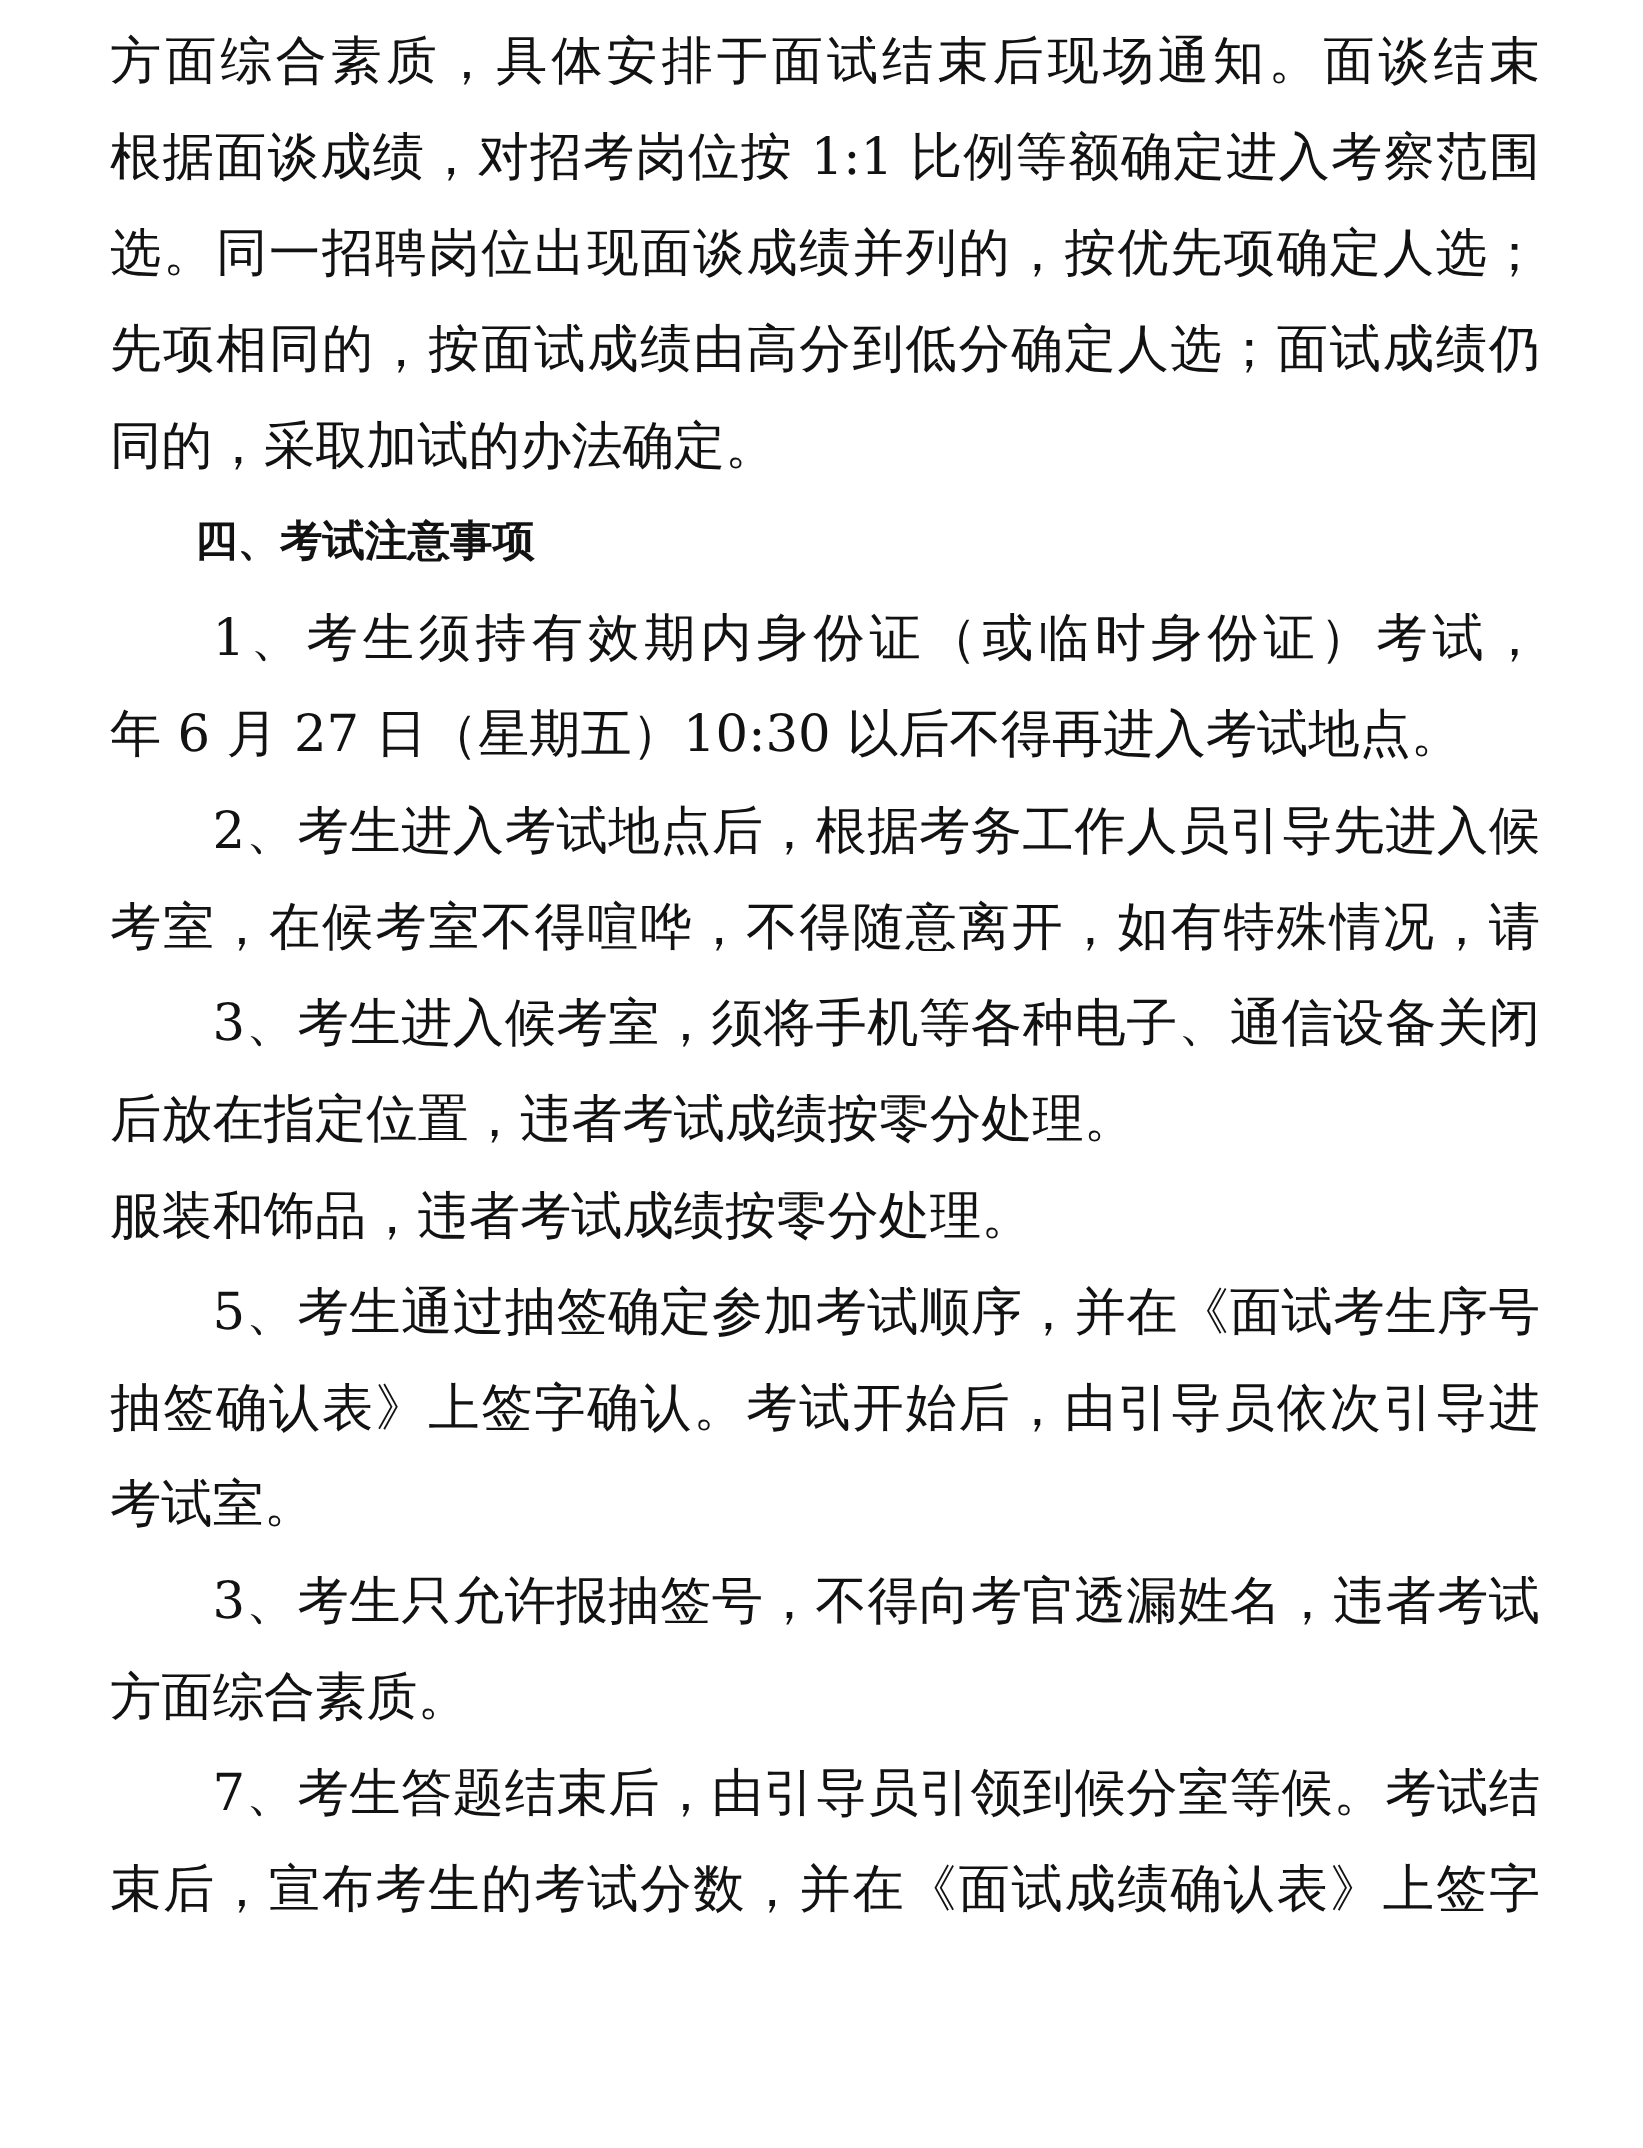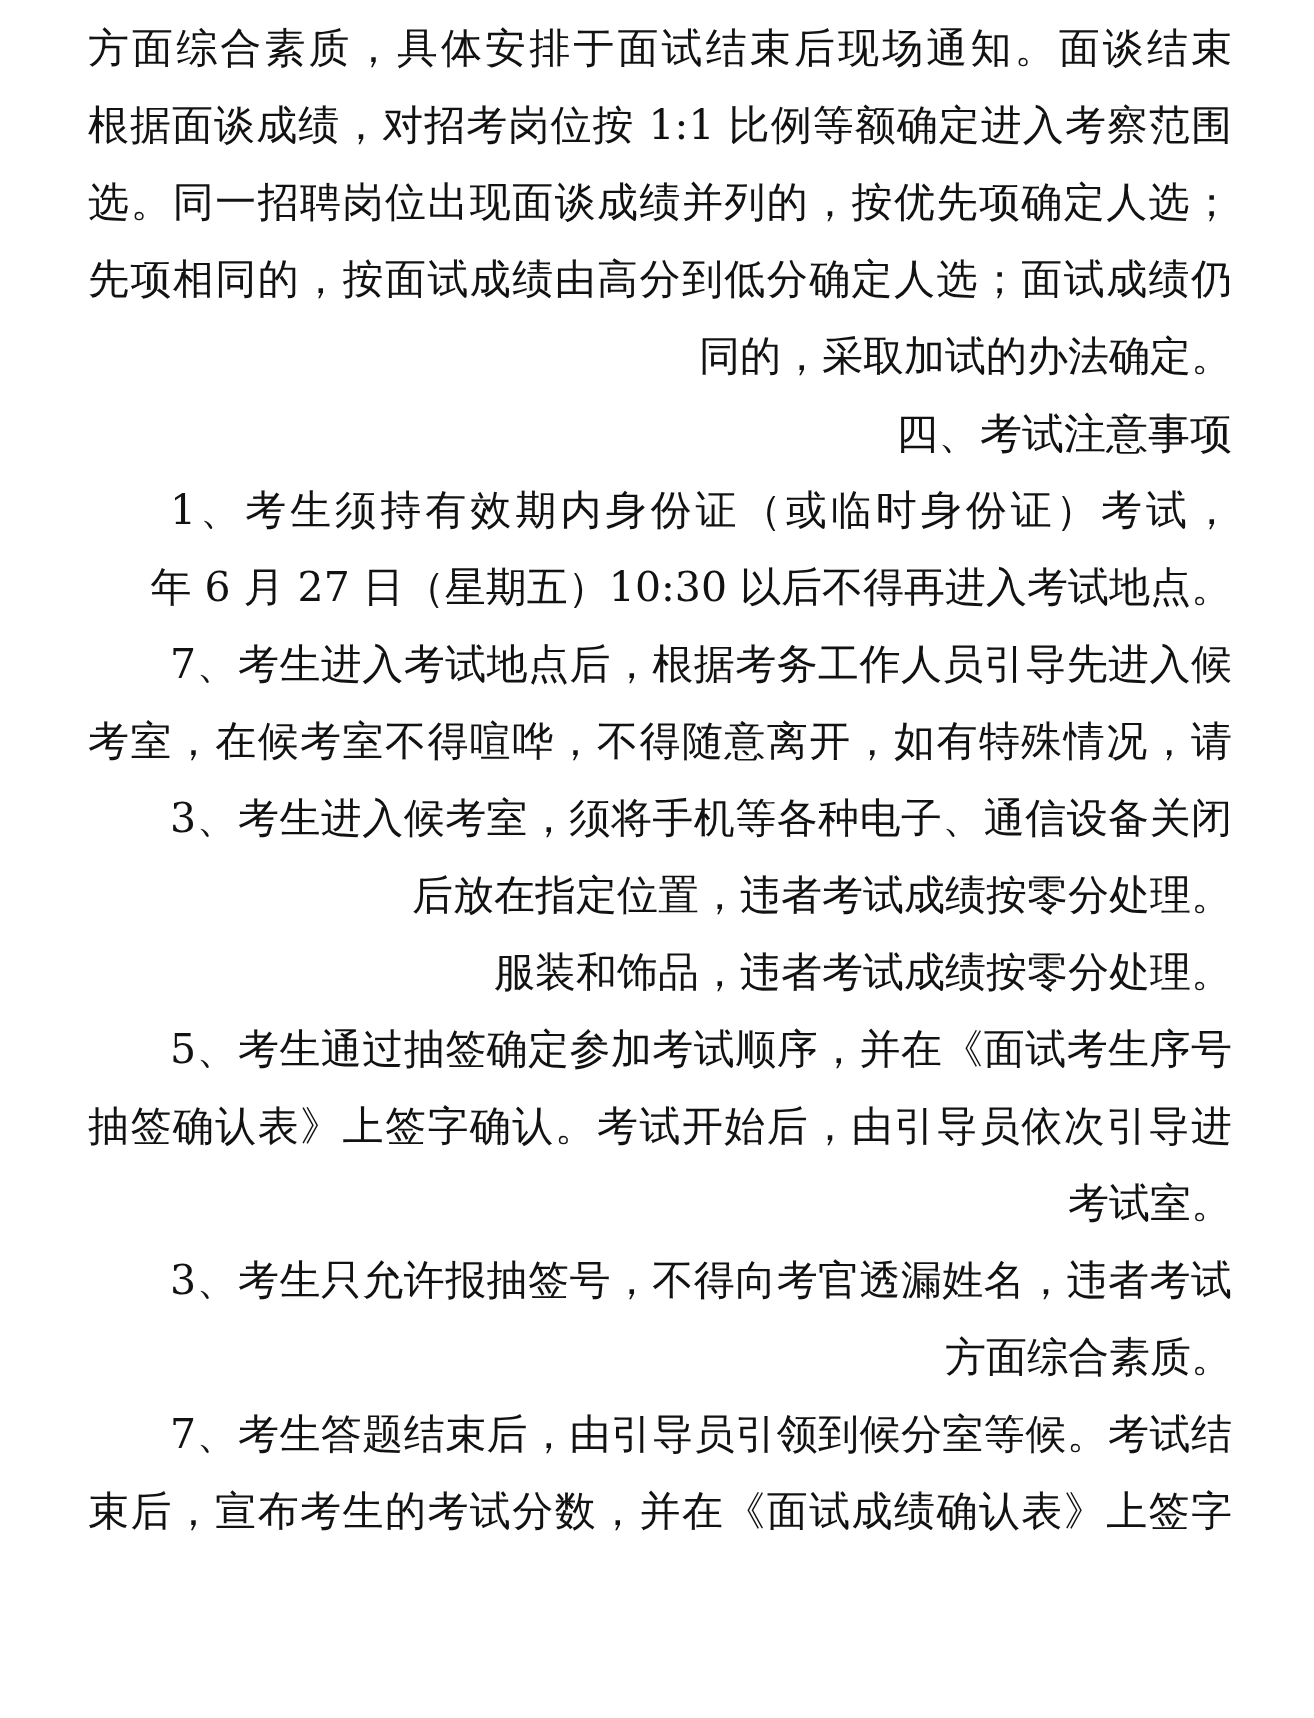--- a/index.html
+++ b/index.html
@@ -18,49 +18,49 @@
     color: #121212;
   }
   .line {
     font-family: "DejaVu Serif", "Liberation Serif", serif;
     font-size: 41px;
     line-height: 77px;
     height: 77px;
     overflow: hidden;
     color: #121212;
     white-space: nowrap;
-    text-align: right;
+    text-align: left;
   }
   .line.justify {
     white-space: normal;
     text-align: justify;
     text-align-last: justify;
   }
   .line.indent {
     text-indent: 2em;
   }
   .line.heading {
     font-family: "DejaVu Sans", "Liberation Sans", sans-serif;
-    font-weight: 400;
-    font-size: 42px;
+    font-weight: 700;
+    font-size: 34px;
   }
 </style>
 </head>
 <body>
 
 <div class="page">
   <div class="line justify">方面综合素质，具体安排于面试结束后现场通知。面谈结束后，</div>
   <div class="line justify">根据面谈成绩，对招考岗位按 1:1 比例等额确定进入考察范围人</div>
   <div class="line justify">选。同一招聘岗位出现面谈成绩并列的，按优先项确定人选；优</div>
   <div class="line justify">先项相同的，按面试成绩由高分到低分确定人选；面试成绩仍相</div>
   <div class="line">同的，采取加试的办法确定。</div>
   <div class="line heading indent">四、考试注意事项</div>
   <div class="line justify indent">1、考生须持有效期内身份证（或临时身份证）考试，2025</div>
   <div class="line">年 6 月 27 日（星期五）10:30 以后不得再进入考试地点。</div>
-  <div class="line justify indent">7、考生进入考试地点后，根据考务工作人员引导先进入候</div>
+  <div class="line justify indent">2、考生进入考试地点后，根据考务工作人员引导先进入候</div>
   <div class="line justify">考室，在候考室不得喧哗，不得随意离开，如有特殊情况，请及</div>
   <div class="line justify indent">3、考生进入候考室，须将手机等各种电子、通信设备关闭</div>
   <div class="line">后放在指定位置，违者考试成绩按零分处理。</div>
   <div class="line">服装和饰品，违者考试成绩按零分处理。</div>
   <div class="line justify indent">5、考生通过抽签确定参加考试顺序，并在《面试考生序号</div>
   <div class="line justify">抽签确认表》上签字确认。考试开始后，由引导员依次引导进入</div>
   <div class="line">考试室。</div>
   <div class="line justify indent">3、考生只允许报抽签号，不得向考官透漏姓名，违者考试</div>
   <div class="line">方面综合素质。</div>
   <div class="line justify indent">7、考生答题结束后，由引导员引领到候分室等候。考试结</div>

